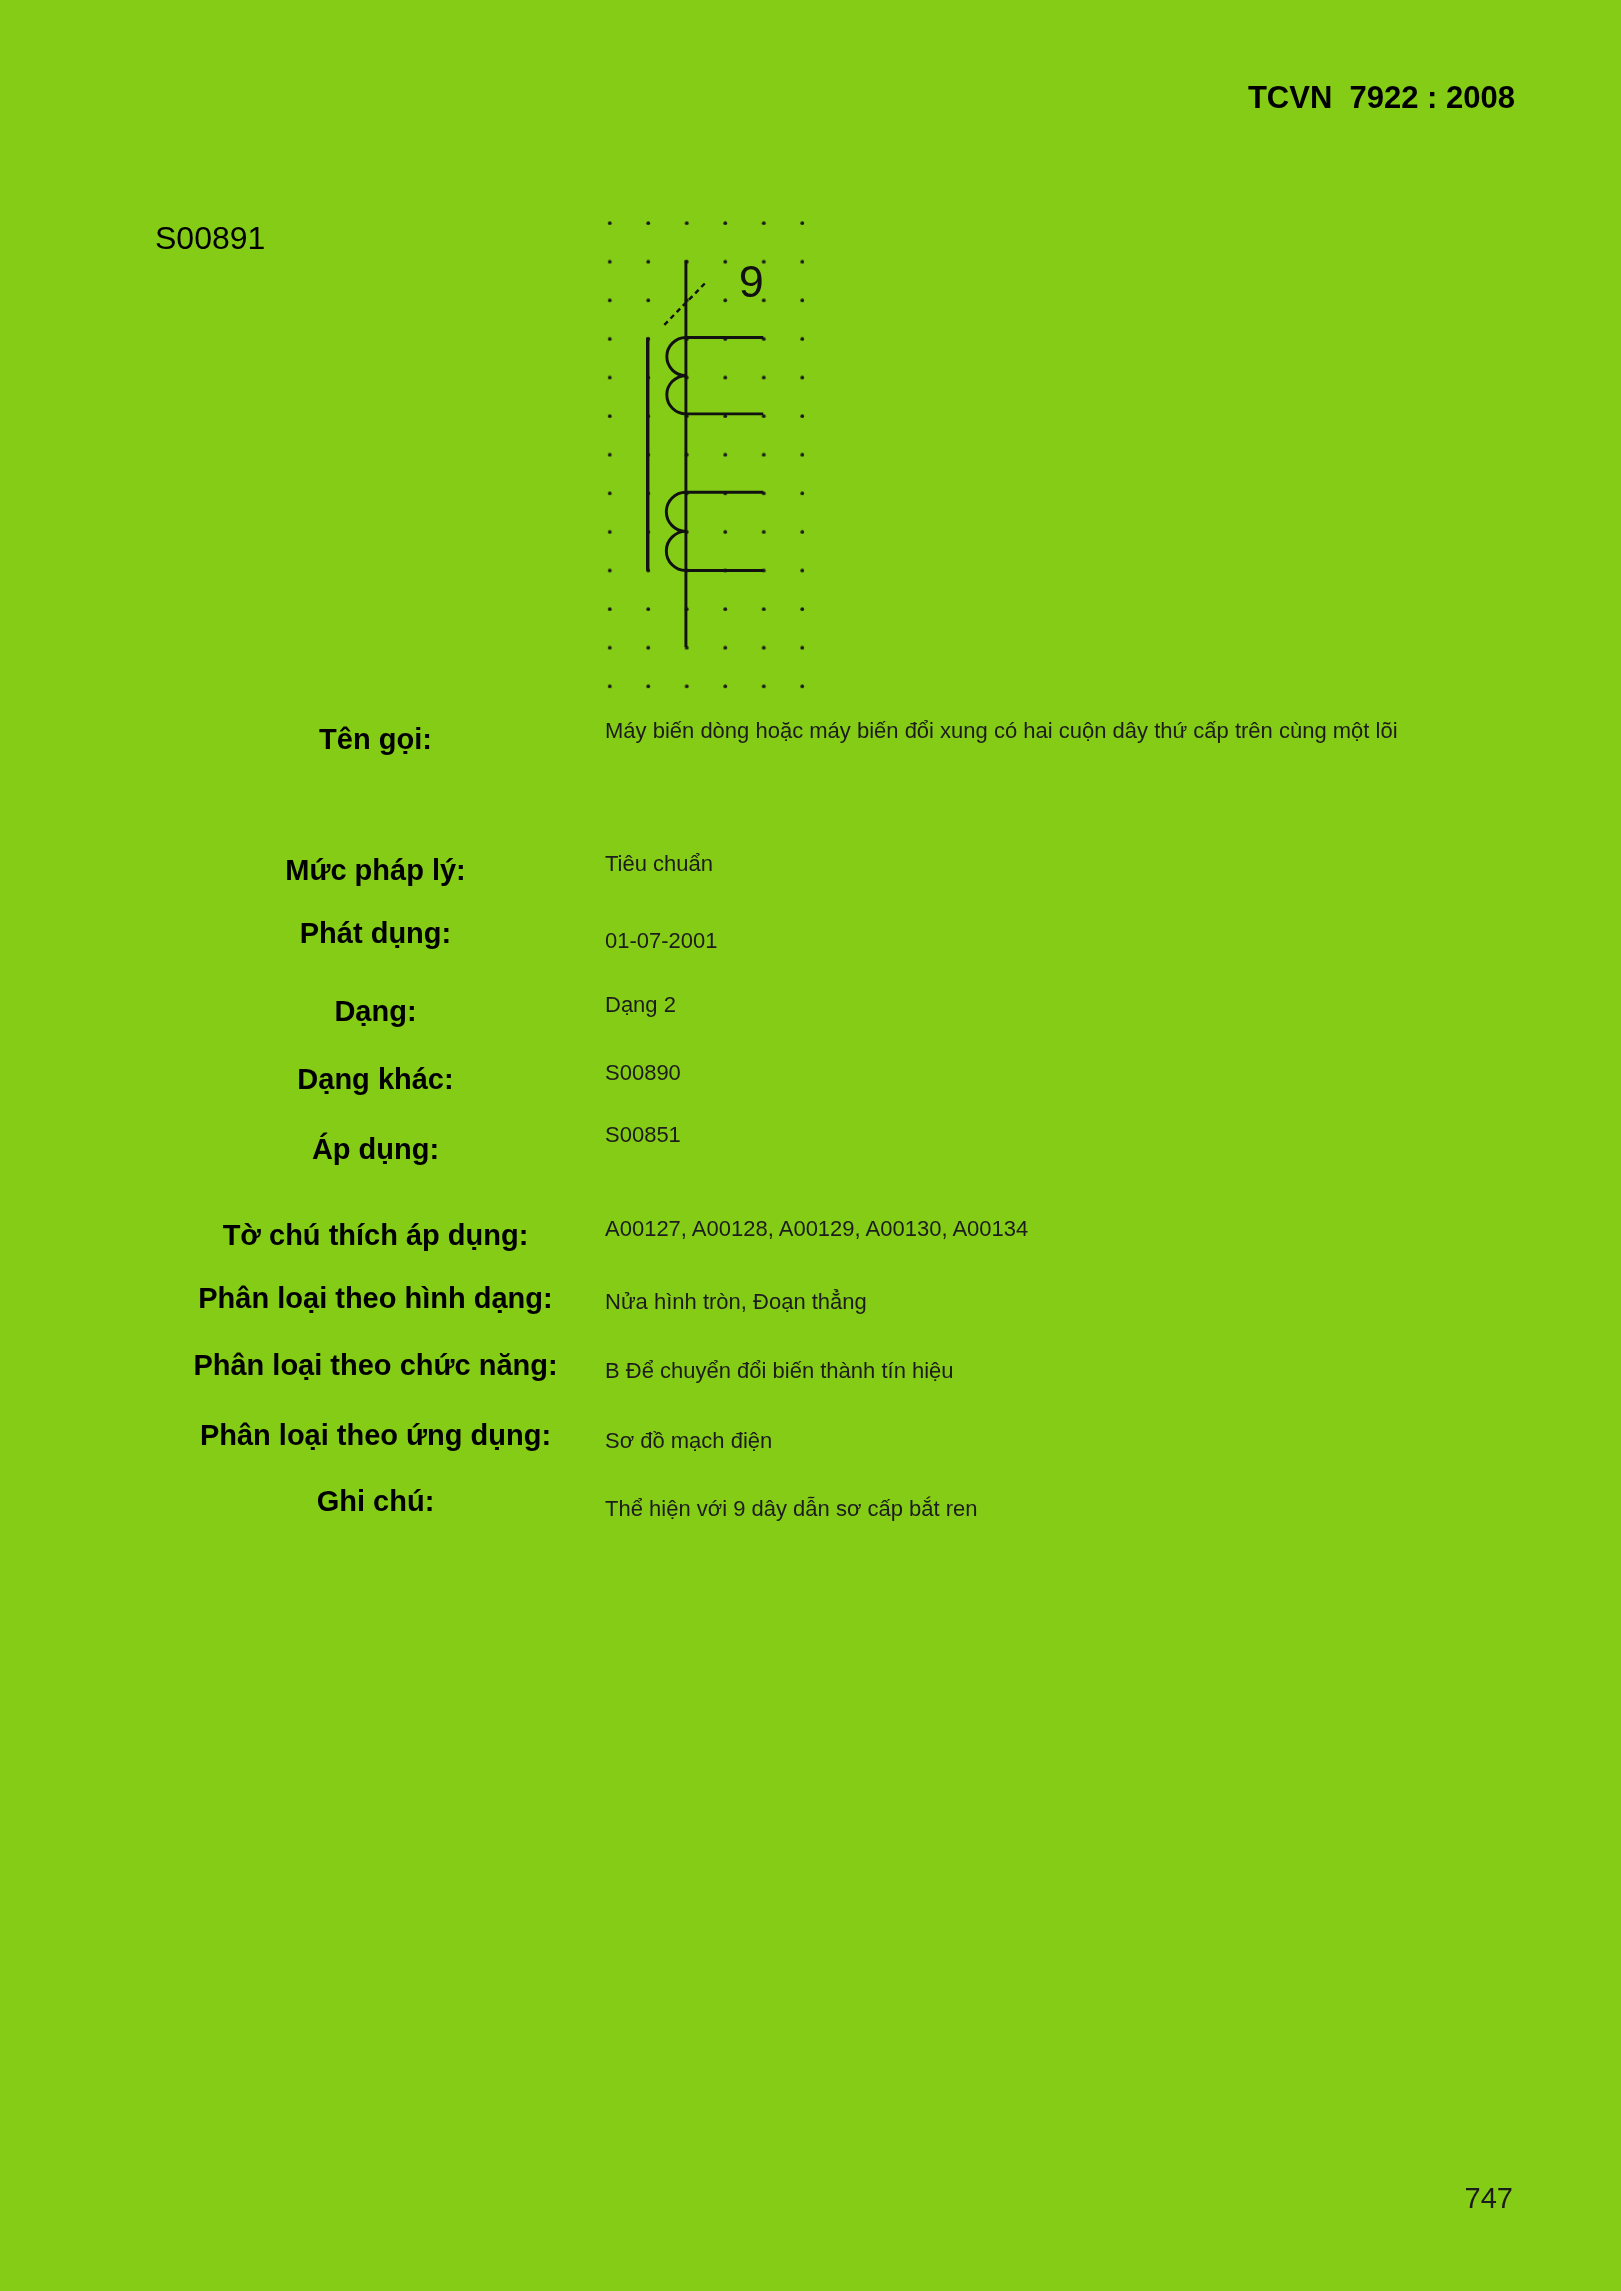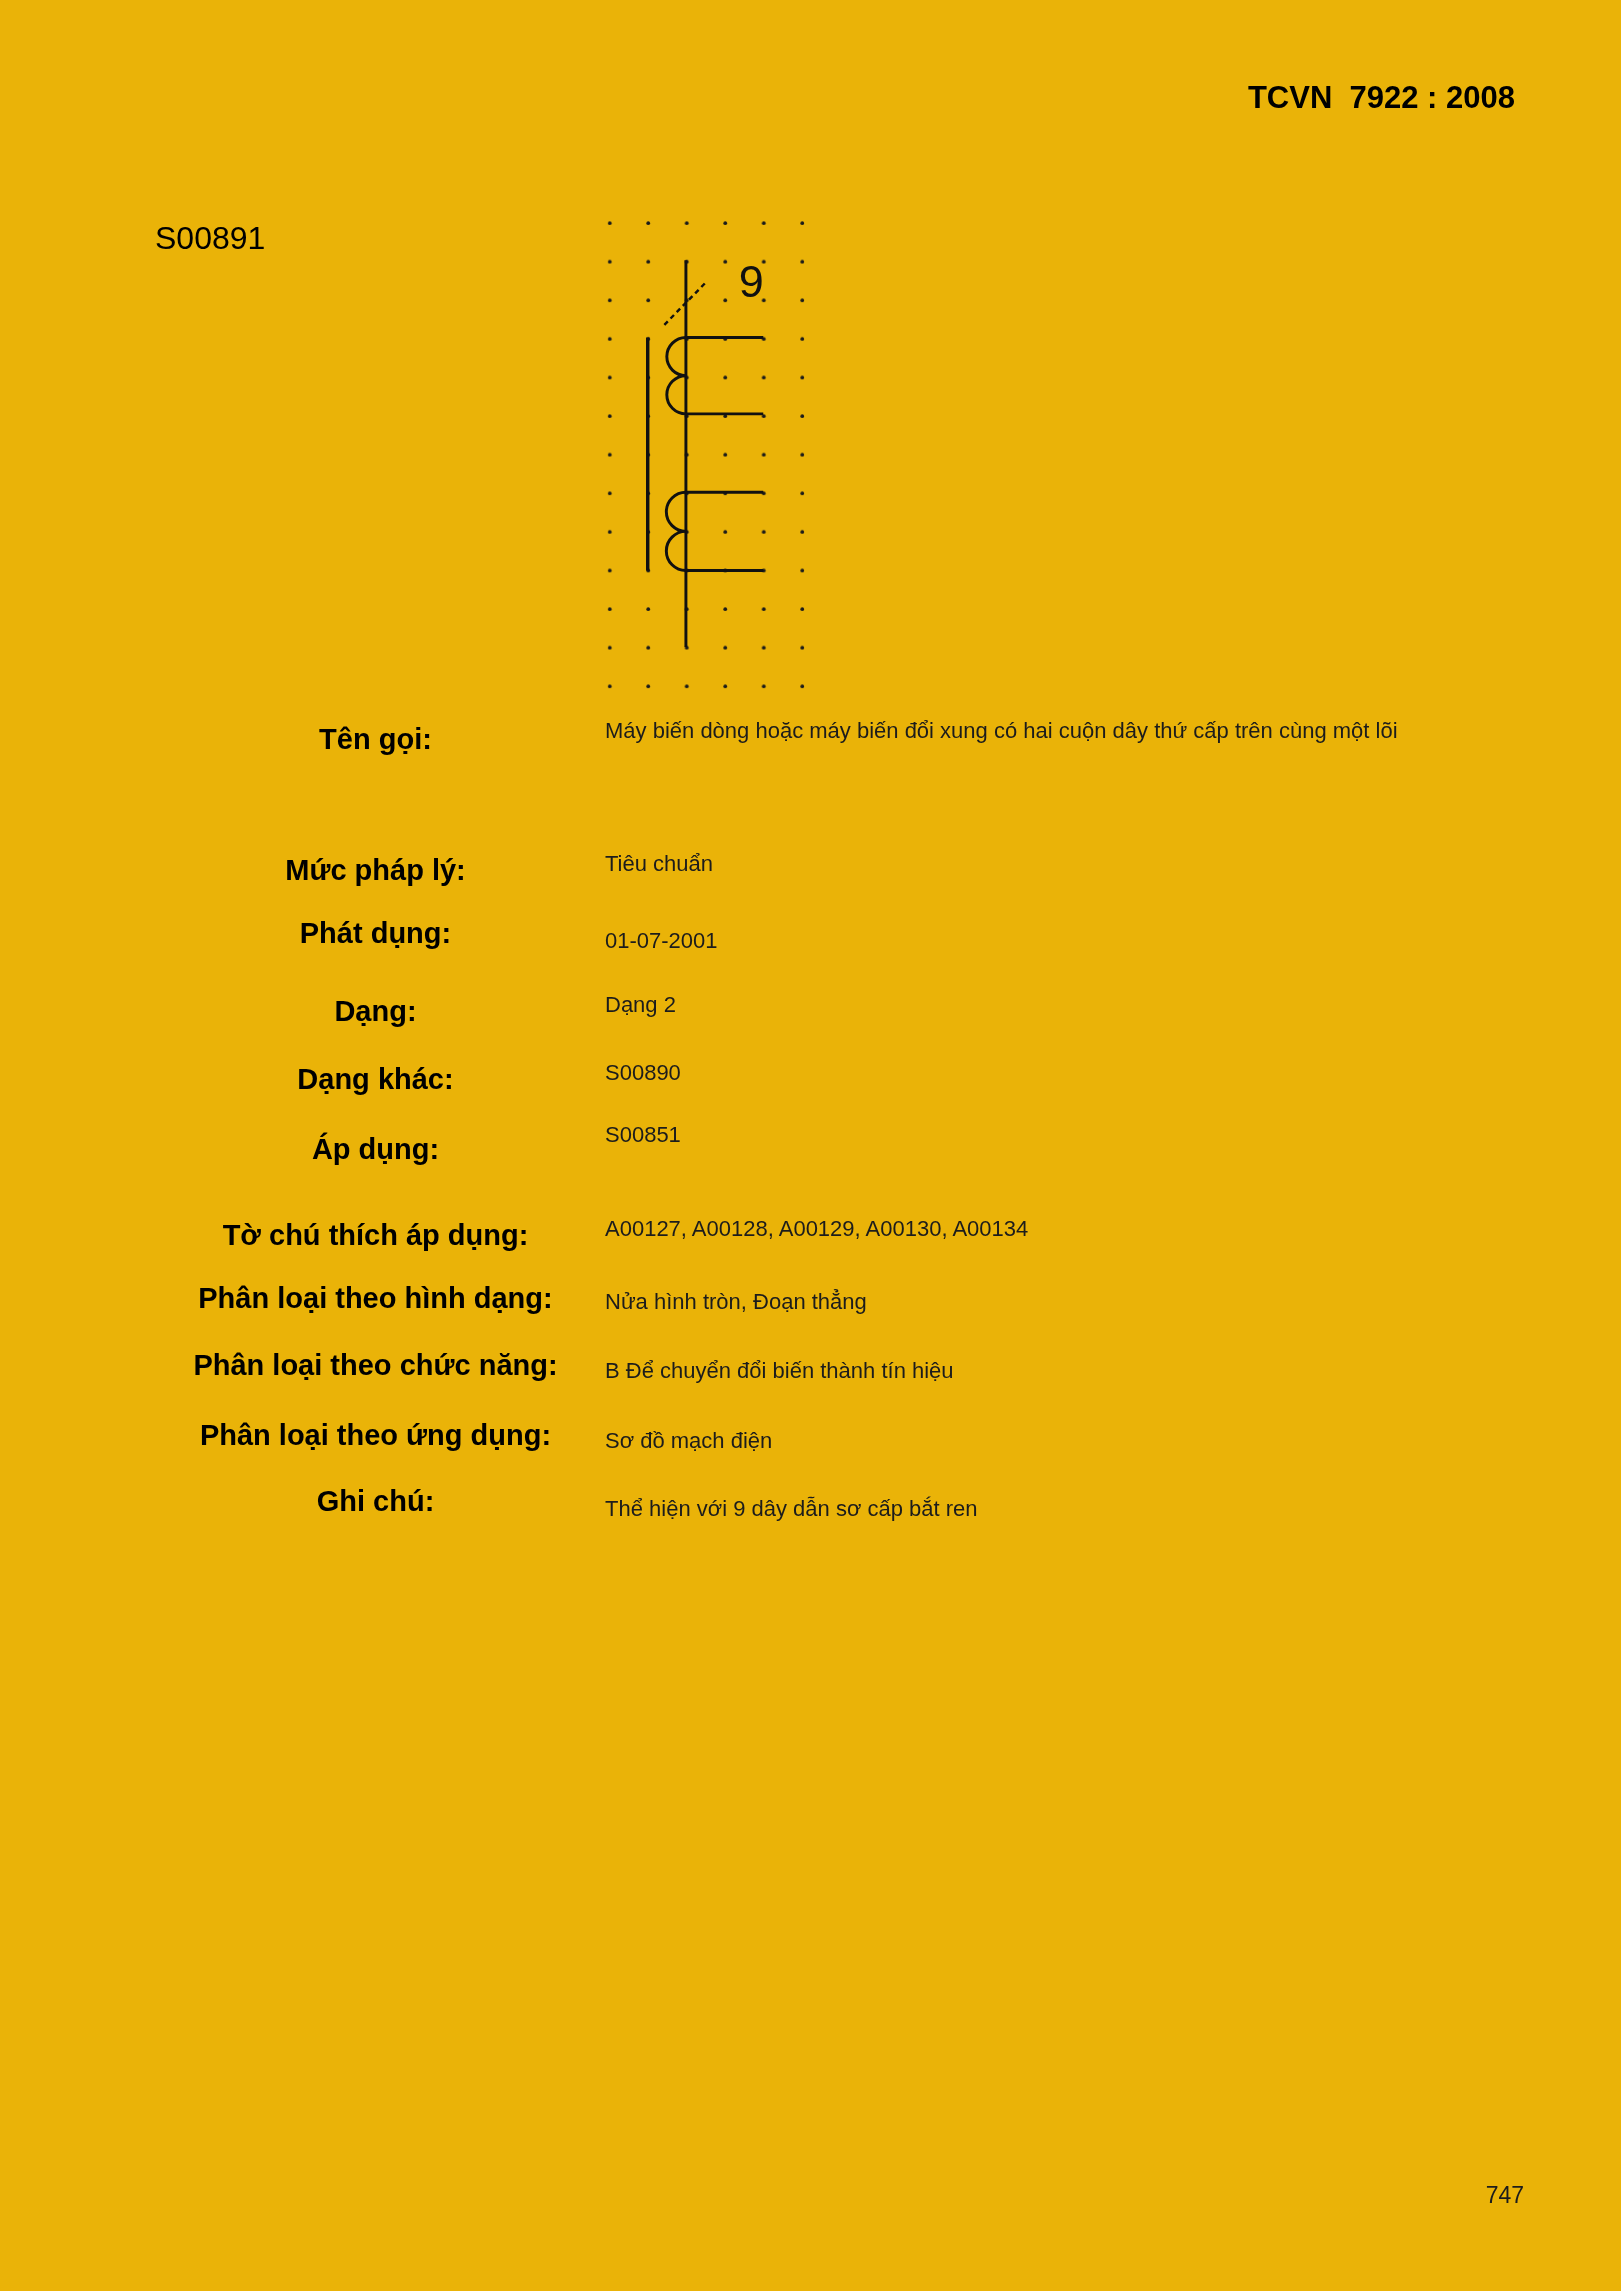--- a/index.html
+++ b/index.html
@@ -1,20 +1,20 @@
 <!DOCTYPE html>
 <html><head>
 <meta charset="utf-8">
 <style>
   html, body { margin: 0; padding: 0; background: #e8e8e8; }
   .page {
     position: relative;
     width: 1621px;
     height: 2292px;
-    background: #eab308;
+    background: #84cc16;
     font-family: "Liberation Sans", sans-serif;
     color: #1c1c1c;
     overflow: hidden;
   }
   .header-code {
     position: absolute;
     top: 80px;
     right: 106px;
     font-size: 31px;
     font-weight: bold;
@@ -55,22 +55,22 @@
     color: #1c1c1c;
     line-height: 1.2;
   }
   .field-value.multiline {
     text-align: justify;
     line-height: 2.1;
   }
   .page-number {
     position: absolute;
     top: 2182px;
-    right: 97px;
-    font-size: 23px;
+    right: 108px;
+    font-size: 29px;
     color: #1c1c1c;
     text-align: center;
   }
 </style>
 </head>
 <body>
 
 <div class="page">
 
   <div class="header-code">TCVN  7922 : 2008</div>

